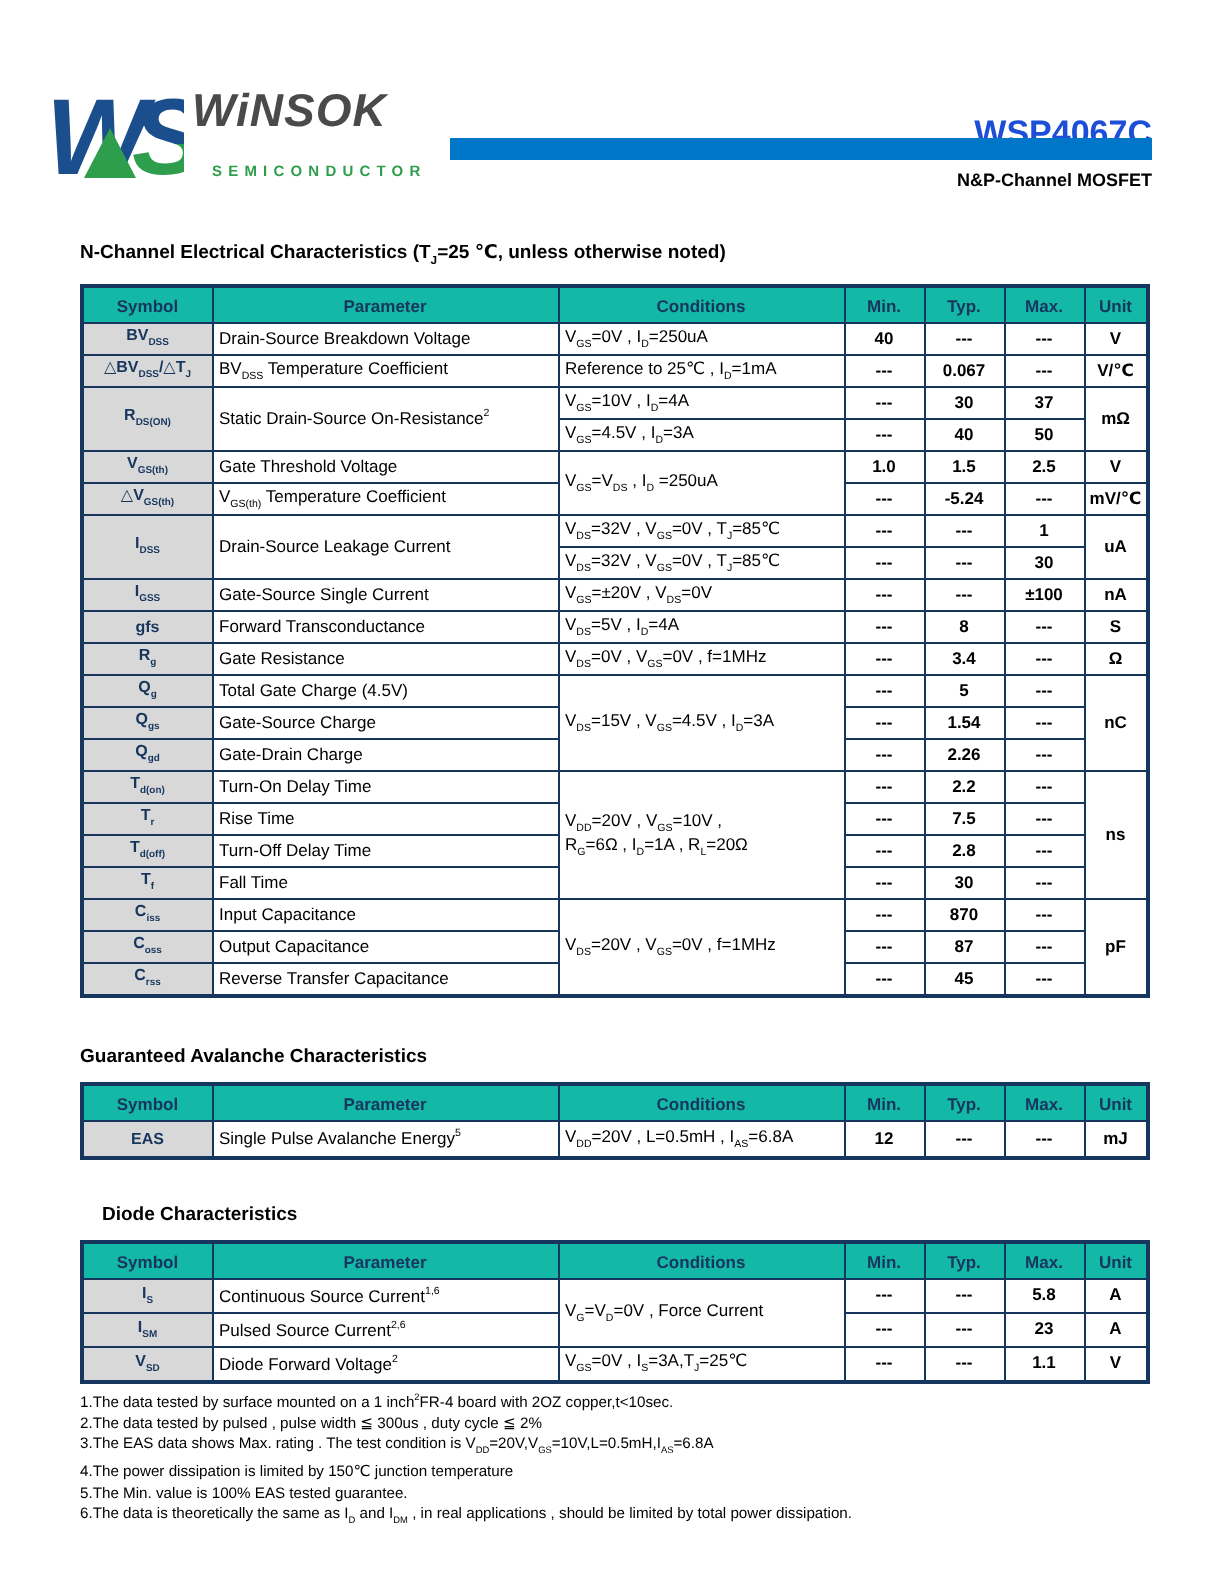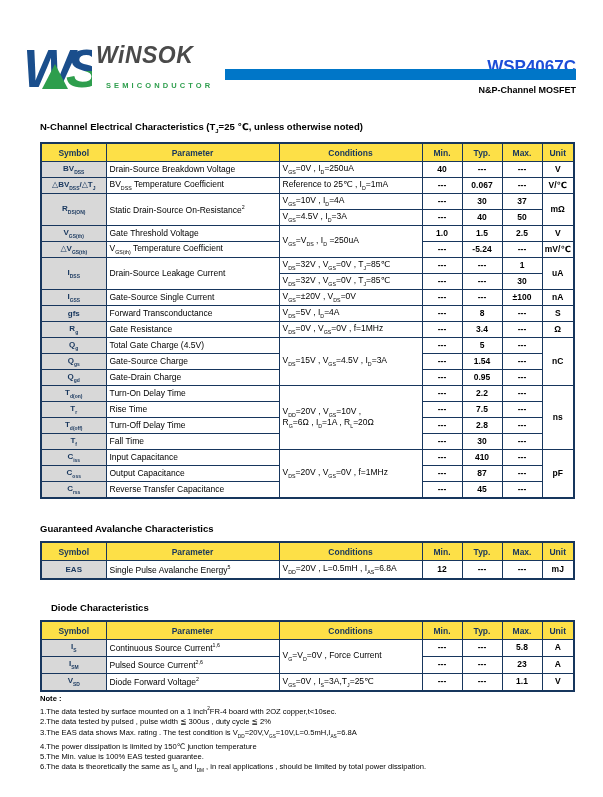--- a/index.html
+++ b/index.html
@@ -21,21 +21,21 @@
   .h-nch{top:121px;}
   .h-av{top:523px;}
   .h-di{top:602px;padding-left:11px;}
 
   
   .tbl{position:absolute;left:40px;border-collapse:collapse;table-layout:fixed;
        border:2px solid #17365d;font-size:8.5px;}
   .t-nch{top:142px;}
   .t-av{top:541px;}
   .t-di{top:620px;}
-  .tbl th{background:#fde047;color:#17365d;font-weight:bold;font-size:8.5px;
+  .tbl th{background:#14b8a6;color:#17365d;font-weight:bold;font-size:8.5px;
           border:1px solid #17365d;height:17px;padding:0 1px;}
   .tbl td{border:1px solid #17365d;height:15px;padding:0 2px;text-align:center;
           vertical-align:middle;line-height:1.15;}
   .t-av td{height:17px;}
   .t-di td{height:16px;}
   td.sym{background:#d8d8d8;color:#17365d;font-weight:bold;font-size:8px;}
   td.par{text-align:left;padding-left:3px;}
   td.cond{text-align:left;padding-left:3px;}
   td.val{font-weight:bold;}
   td.unit{font-weight:bold;}
@@ -203,21 +203,21 @@
           <td class="sym">Q<sub>gs</sub></td>
           <td class="par">Gate-Source Charge</td>
           <td class="val">---</td>
           <td class="val">1.54</td>
           <td class="val">---</td>
         </tr>
         <tr>
           <td class="sym">Q<sub>gd</sub></td>
           <td class="par">Gate-Drain Charge</td>
           <td class="val">---</td>
-          <td class="val">0.95</td>
+          <td class="val">2.26</td>
           <td class="val">---</td>
         </tr>
         <tr>
           <td class="sym">T<sub>d(on)</sub></td>
           <td class="par">Turn-On Delay Time</td>
           <td class="cond" rowspan="4">V<sub>DD</sub>=20V , V<sub>GS</sub>=10V ,<br>R<sub>G</sub>=6Ω , I<sub>D</sub>=1A , R<sub>L</sub>=20Ω</td>
           <td class="val">---</td>
           <td class="val">2.2</td>
           <td class="val">---</td>
           <td class="unit" rowspan="4">ns</td>
@@ -241,21 +241,21 @@
           <td class="par">Fall Time</td>
           <td class="val">---</td>
           <td class="val">30</td>
           <td class="val">---</td>
         </tr>
         <tr>
           <td class="sym">C<sub>iss</sub></td>
           <td class="par">Input Capacitance</td>
           <td class="cond" rowspan="3">V<sub>DS</sub>=20V , V<sub>GS</sub>=0V , f=1MHz</td>
           <td class="val">---</td>
-          <td class="val">410</td>
+          <td class="val">870</td>
           <td class="val">---</td>
           <td class="unit" rowspan="3">pF</td>
         </tr>
         <tr>
           <td class="sym">C<sub>oss</sub></td>
           <td class="par">Output Capacitance</td>
           <td class="val">---</td>
           <td class="val">87</td>
           <td class="val">---</td>
         </tr>
@@ -350,21 +350,20 @@
           <td class="cond">V<sub>GS</sub>=0V , I<sub>S</sub>=3A,T<sub>J</sub>=25℃</td>
           <td class="val">---</td>
           <td class="val">---</td>
           <td class="val">1.1</td>
           <td class="unit">V</td>
         </tr>
       </tbody>
     </table>
 
   <div class="notes">
-    <div class="note-label">Note :</div>
     <div>
         <div class="note-line">1.The data tested by surface mounted on a 1 inch<sup>2</sup>FR-4 board with 2OZ copper,t&lt;10sec.</div>
         <div class="note-line">2.The data tested by pulsed , pulse width ≦ 300us , duty cycle ≦ 2%</div>
         <div class="note-line">3.The EAS data shows Max. rating . The test condition is V<sub>DD</sub>=20V,V<sub>GS</sub>=10V,L=0.5mH,I<sub>AS</sub>=6.8A</div>
         <div class="note-line">4.The power dissipation is limited by 150℃  junction temperature</div>
         <div class="note-line">5.The Min. value is 100% EAS tested guarantee.</div>
         <div class="note-line">6.The data is theoretically the same as I<sub>D</sub> and I<sub>DM</sub> , in real applications , should be limited by total power dissipation.</div>
       </div>
   </div>
 

